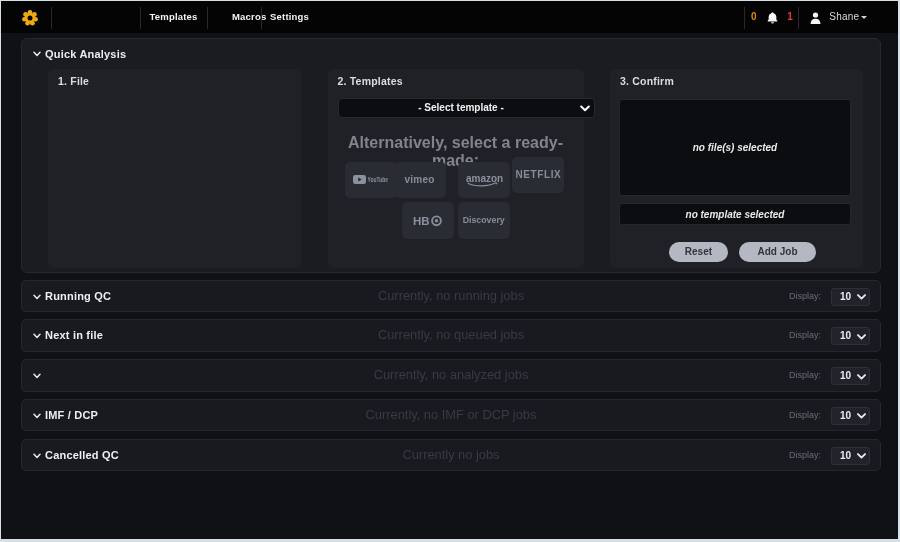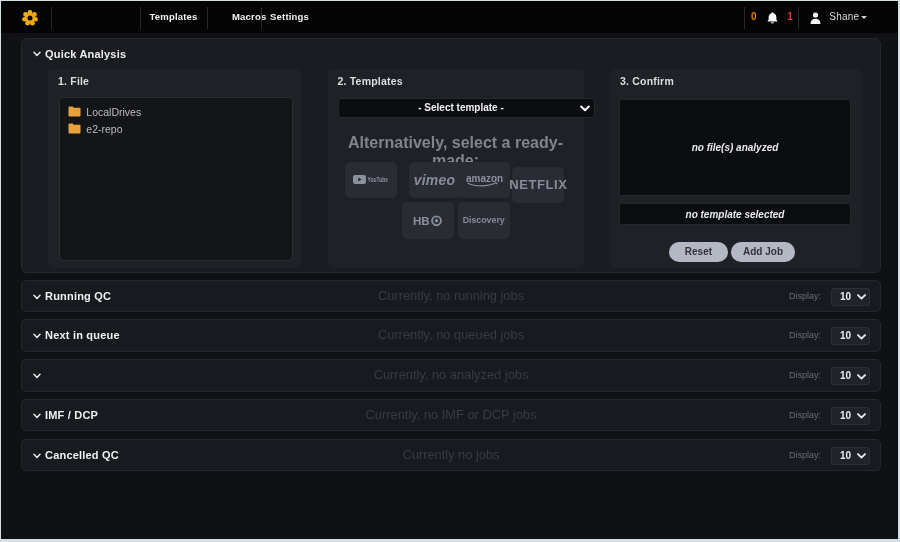--- a/index.html
+++ b/index.html
@@ -76,76 +76,62 @@
 </div>
 
 <div class="panel">
   <svg class="chev" style="left:10.5px;top:11.5px" width="8" height="6" viewBox="0 0 8 6">
       <path d="M1 1.2 L4 4.4 L7 1.2" stroke="#e8e9ea" stroke-width="1.5" fill="none" stroke-linecap="round" stroke-linejoin="round"></path>
     </svg>
   <div class="qahead">Quick Analysis</div>
 
   <div class="card c1">
     <div class="ctitle">1. File</div>
-    <div class="treebox">
-      <div class="trow" style="top:5.5px">
-        <svg width="13" height="11" viewBox="0 0 13 11">
-            <path d="M0.5 1.5 C0.5 0.9 0.9 0.5 1.5 0.5 L4.6 0.5 L5.8 1.8 L11.5 1.8 C12.1 1.8 12.5 2.2 12.5 2.8 L12.5 9.5 C12.5 10.1 12.1 10.5 11.5 10.5 L1.5 10.5 C0.9 10.5 0.5 10.1 0.5 9.5 Z" fill="#e7a33a"></path>
-          </svg>
-        LocalDrives
-      </div>
-      <div class="trow" style="top:22.5px">
-        <svg width="13" height="11" viewBox="0 0 13 11">
-            <path d="M0.5 1.5 C0.5 0.9 0.9 0.5 1.5 0.5 L4.6 0.5 L5.8 1.8 L11.5 1.8 C12.1 1.8 12.5 2.2 12.5 2.8 L12.5 9.5 C12.5 10.1 12.1 10.5 11.5 10.5 L1.5 10.5 C0.9 10.5 0.5 10.1 0.5 9.5 Z" fill="#e7a33a"></path>
-          </svg>
-        e2-repo
-      </div>
-    </div>
   </div>
 
   <div class="card c2">
     <div class="ctitle">2. Templates</div>
     <div class="sel">- Select template -
       <svg style="position:absolute;right:4.5px;top:6px" width="10" height="7" viewBox="0 0 11 7">
           <path d="M1.3 1.3 L5.5 5.4 L9.7 1.3" stroke="#fff" stroke-width="2.2" fill="none" stroke-linecap="round" stroke-linejoin="round"></path>
         </svg>
     </div>
     <div class="alt">Alternatively, select a ready-made:</div>
     <div class="bbtn" style="left:17.5px;top:93px">
       <svg width="36" height="11" viewBox="0 0 36 11">
           <rect x="0" y="1" width="13" height="9" rx="2.2" fill="#8b919d"></rect>
           <path d="M5.2 3.4 L8.8 5.5 L5.2 7.6 Z" fill="#2a2c34"></path>
           <text x="14.5" y="8.4" font-family="Liberation Sans" font-size="6.6" font-weight="bold" fill="#8b919d" textLength="20.5" lengthAdjust="spacingAndGlyphs">YouTube</text>
         </svg>
     </div>
-    <div class="bbtn" style="left:81px;top:93px;font-style:italic;font-weight:bold;font-size:14px;letter-spacing:0.2px">vimeo</div>
+    <div class="bbtn" style="left:66px;top:93px;font-weight:bold;font-size:10px;letter-spacing:0.2px">vimeo</div>
     <div class="bbtn" style="left:130.2px;top:93px">
       <svg width="40" height="16" viewBox="0 0 40 16">
           <text x="2" y="9.5" font-family="Liberation Sans" font-size="10" font-weight="bold" fill="#8b919d">amazon</text>
           <path d="M4 11.2 C11 14.8 24 14.8 32 10.8" stroke="#8b919d" stroke-width="1.1" fill="none" stroke-linecap="round"></path>
           <path d="M32.3 10.6 l-0.5 2.2 l2 -1.3 Z" fill="#8b919d"></path>
         </svg>
     </div>
-    <div class="bbtn" style="left:184.9px;top:98px;font-weight:bold;font-size:13px;letter-spacing:0.6px">NETFLIX</div>
+    <div class="bbtn" style="left:184.9px;top:88px;font-weight:bold;font-size:10px;letter-spacing:0.6px">NETFLIX</div>
     <div class="bbtn" style="left:74.1px;top:133.5px">
       <svg width="30" height="13" viewBox="0 0 30 13">
           <text x="0" y="11" font-family="Liberation Sans" font-size="11.5" font-weight="bold" fill="#8b919d">HB</text>
           <circle cx="23.5" cy="6.8" r="4.4" fill="none" stroke="#878d98" stroke-width="1.9"></circle>
           <circle cx="23.5" cy="6.8" r="1.7" fill="#878d98"></circle>
         </svg>
     </div>
     <div class="bbtn" style="left:130.2px;top:133.5px;font-weight:bold;font-size:8.8px">Discovery</div>
   </div>
 
   <div class="card c3">
     <div class="ctitle">3. Confirm</div>
-    <div class="dbox" style="top:30.8px;height:96.3px">no file(s) analyzed</div>
+    <div class="dbox" style="top:30.8px;height:96.3px">no file(s) selected</div>
     <div class="dbox" style="top:134.7px;height:21.8px">no template selected</div>
     <div class="pill" style="left:58.8px;width:59.3px">Reset</div>
-    <div class="pill" style="left:121px;width:64px">Add Job</div>
+    <div class="pill" style="left:129px;width:77px">Add Job</div>
   </div>
 </div>
 
 <div class="qrow" style="top:279.5px">
   <svg class="chev" style="left:10.5px;top:13.2px" width="8" height="6" viewBox="0 0 8 6">
       <path d="M1 1.2 L4 4.4 L7 1.2" stroke="#e8e9ea" stroke-width="1.5" fill="none" stroke-linecap="round" stroke-linejoin="round"></path>
     </svg>
   <div class="qtitle">Running QC</div>
   <div class="qmid">Currently, no running jobs</div>
   <div class="qdisp">Display:</div>
@@ -153,21 +139,21 @@
       <span>10</span>
       <svg width="9" height="6" viewBox="0 0 9 6">
         <path d="M1 1.1 L4.5 4.6 L8 1.1" stroke="#e8e9ea" stroke-width="1.9" fill="none" stroke-linecap="round" stroke-linejoin="round"></path>
       </svg>
     </div>
 </div>
 <div class="qrow" style="top:319.3px">
   <svg class="chev" style="left:10.5px;top:13.2px" width="8" height="6" viewBox="0 0 8 6">
       <path d="M1 1.2 L4 4.4 L7 1.2" stroke="#e8e9ea" stroke-width="1.5" fill="none" stroke-linecap="round" stroke-linejoin="round"></path>
     </svg>
-  <div class="qtitle">Next in queue</div>
+  <div class="qtitle">Next in file</div>
   <div class="qmid">Currently, no queued jobs</div>
   <div class="qdisp">Display:</div>
   <div class="qsel">
       <span>10</span>
       <svg width="9" height="6" viewBox="0 0 9 6">
         <path d="M1 1.1 L4.5 4.6 L8 1.1" stroke="#e8e9ea" stroke-width="1.9" fill="none" stroke-linecap="round" stroke-linejoin="round"></path>
       </svg>
     </div>
 </div>
 <div class="qrow" style="top:359px">

